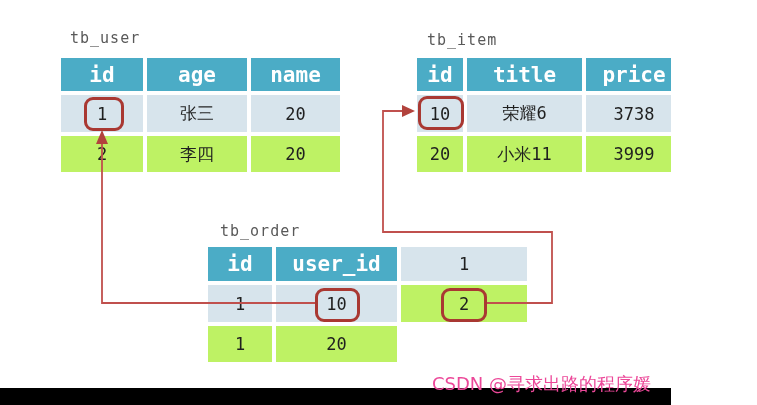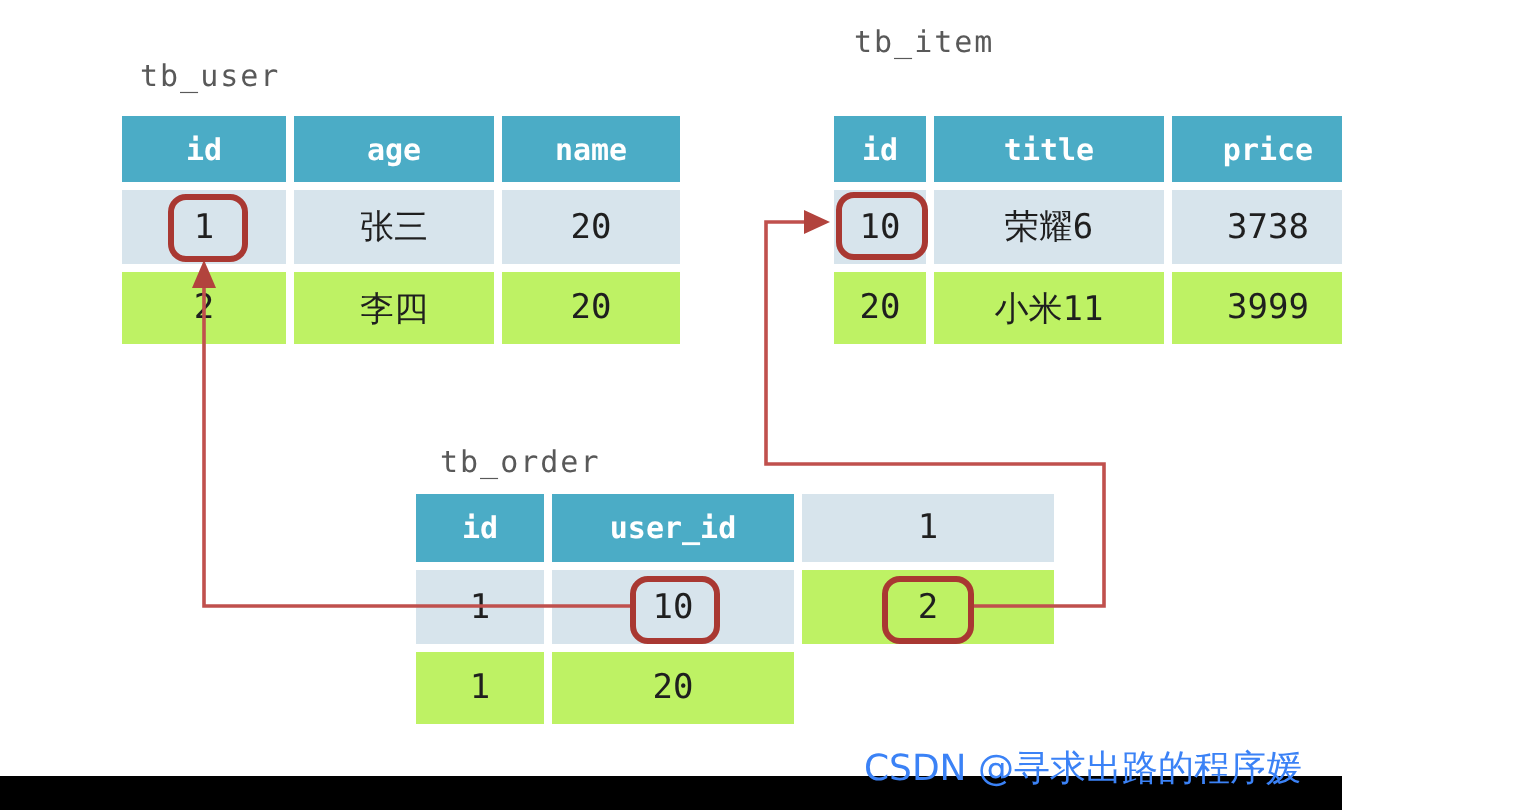--- a/index.html
+++ b/index.html
@@ -31,21 +31,21 @@
     align-items:center;
     justify-content:center;
     font-size:17px;
     color:#1f1f1f;
     white-space:nowrap;
   }
   .th {
     background:#4bacc6;
     color:#ffffff;
     font-weight:bold;
-    font-size:15px;
+    font-size:21px;
   }
   .r1 { background:#d7e4ec; }
   .r2 { background:#bef264; }
   .hl-box {
     position:absolute;
     border:3.5px solid #a93832;
     border-radius:9px;
     background:transparent;
     z-index:3;
     box-sizing:border-box;
@@ -61,37 +61,37 @@
     position:absolute;
     left:0; bottom:0;
     width:757px; height:17px;
     background:#000000;
     z-index:4;
   }
   .watermark {
     position:absolute;
     top:372px; right:20px;
     font-size:18px;
-    color:#3b82f6;
+    color:#ec4899;
     z-index:5;
     font-family:"DejaVu Sans", "Liberation Sans", sans-serif;
     white-space:nowrap;
   }
   
   #tbl-user  { left:61px;  top:58px;  grid-template-columns:82px 100px 89px;  grid-template-rows:33px 37px 36px; }
   #tbl-item  { left:417px; top:58px;  grid-template-columns:46px 115px 96px;  grid-template-rows:33px 37px 36px; }
   #tbl-order { left:208px; top:247px; grid-template-columns:64px 121px 126px; grid-template-rows:34px 37px 36px; }
 </style>
 </head>
 <body>
 
 <div class="canvas">
 
   <div class="tbl-title" style="left:70px; top:29px;">tb_user</div>
-  <div class="tbl-title" style="left:427px; top:12px;">tb_item</div>
+  <div class="tbl-title" style="left:427px; top:31px;">tb_item</div>
   <div class="tbl-title" style="left:220px; top:222px;">tb_order</div>
 
   <div class="tbl" id="tbl-user">
     <div class="cell th">id</div>
     <div class="cell th">age</div>
     <div class="cell th">name</div>
     <div class="cell r1">1</div>
     <div class="cell r1">张三</div>
     <div class="cell r1">20</div>
     <div class="cell r2">2</div>

